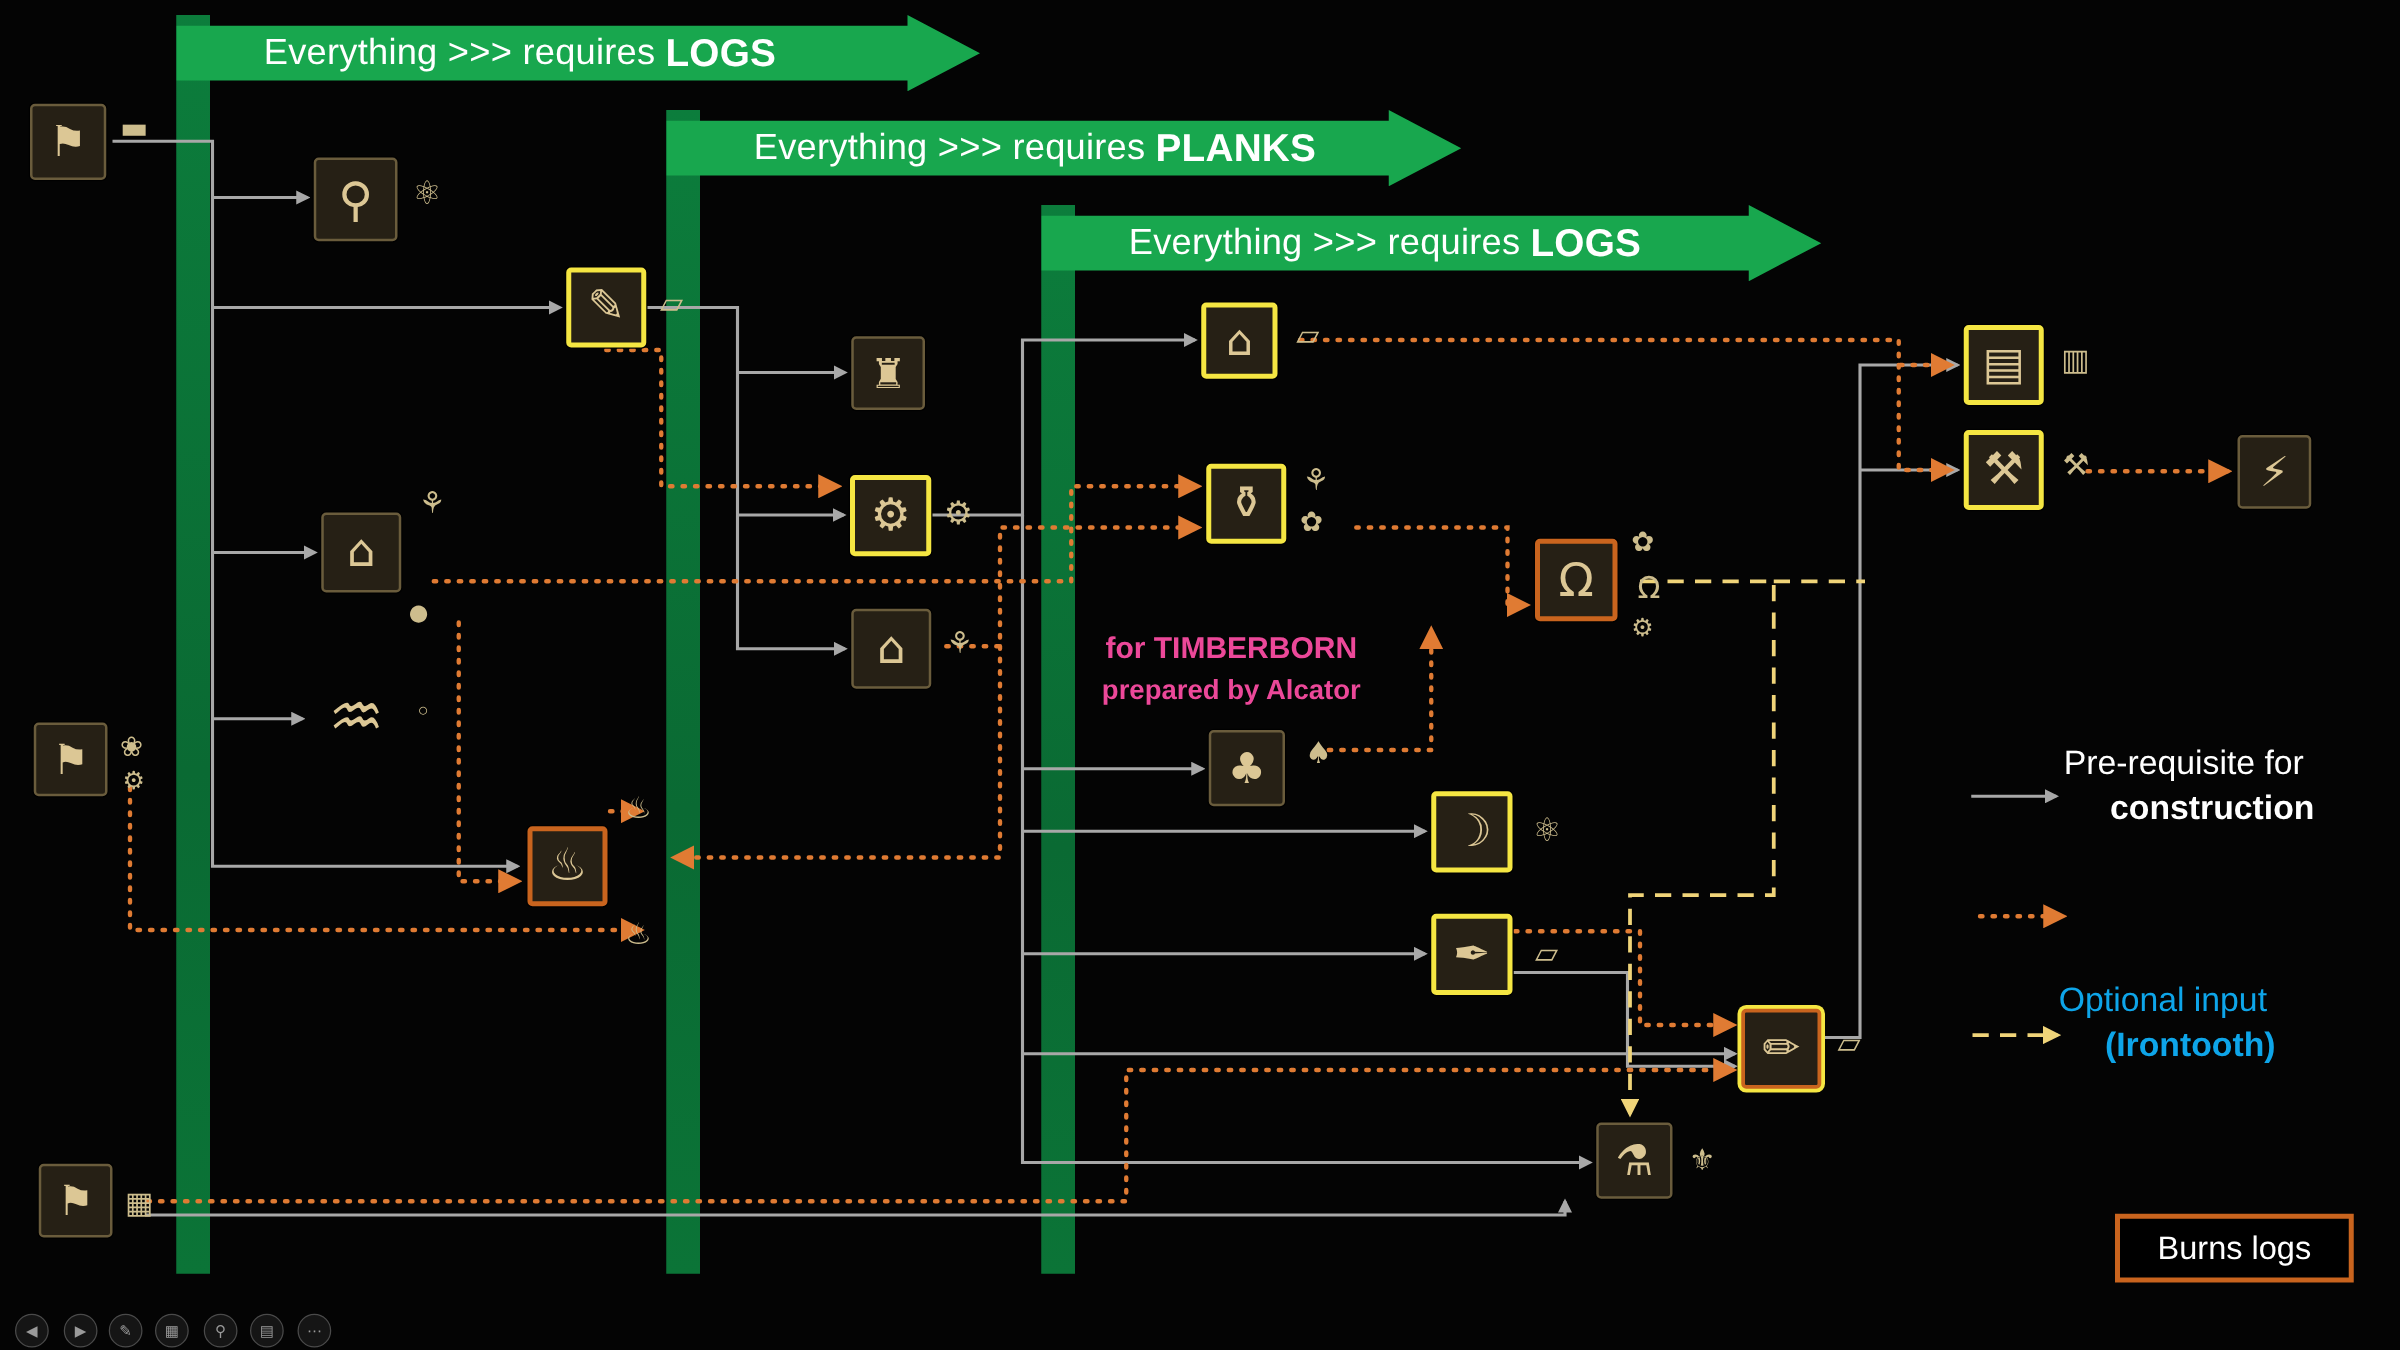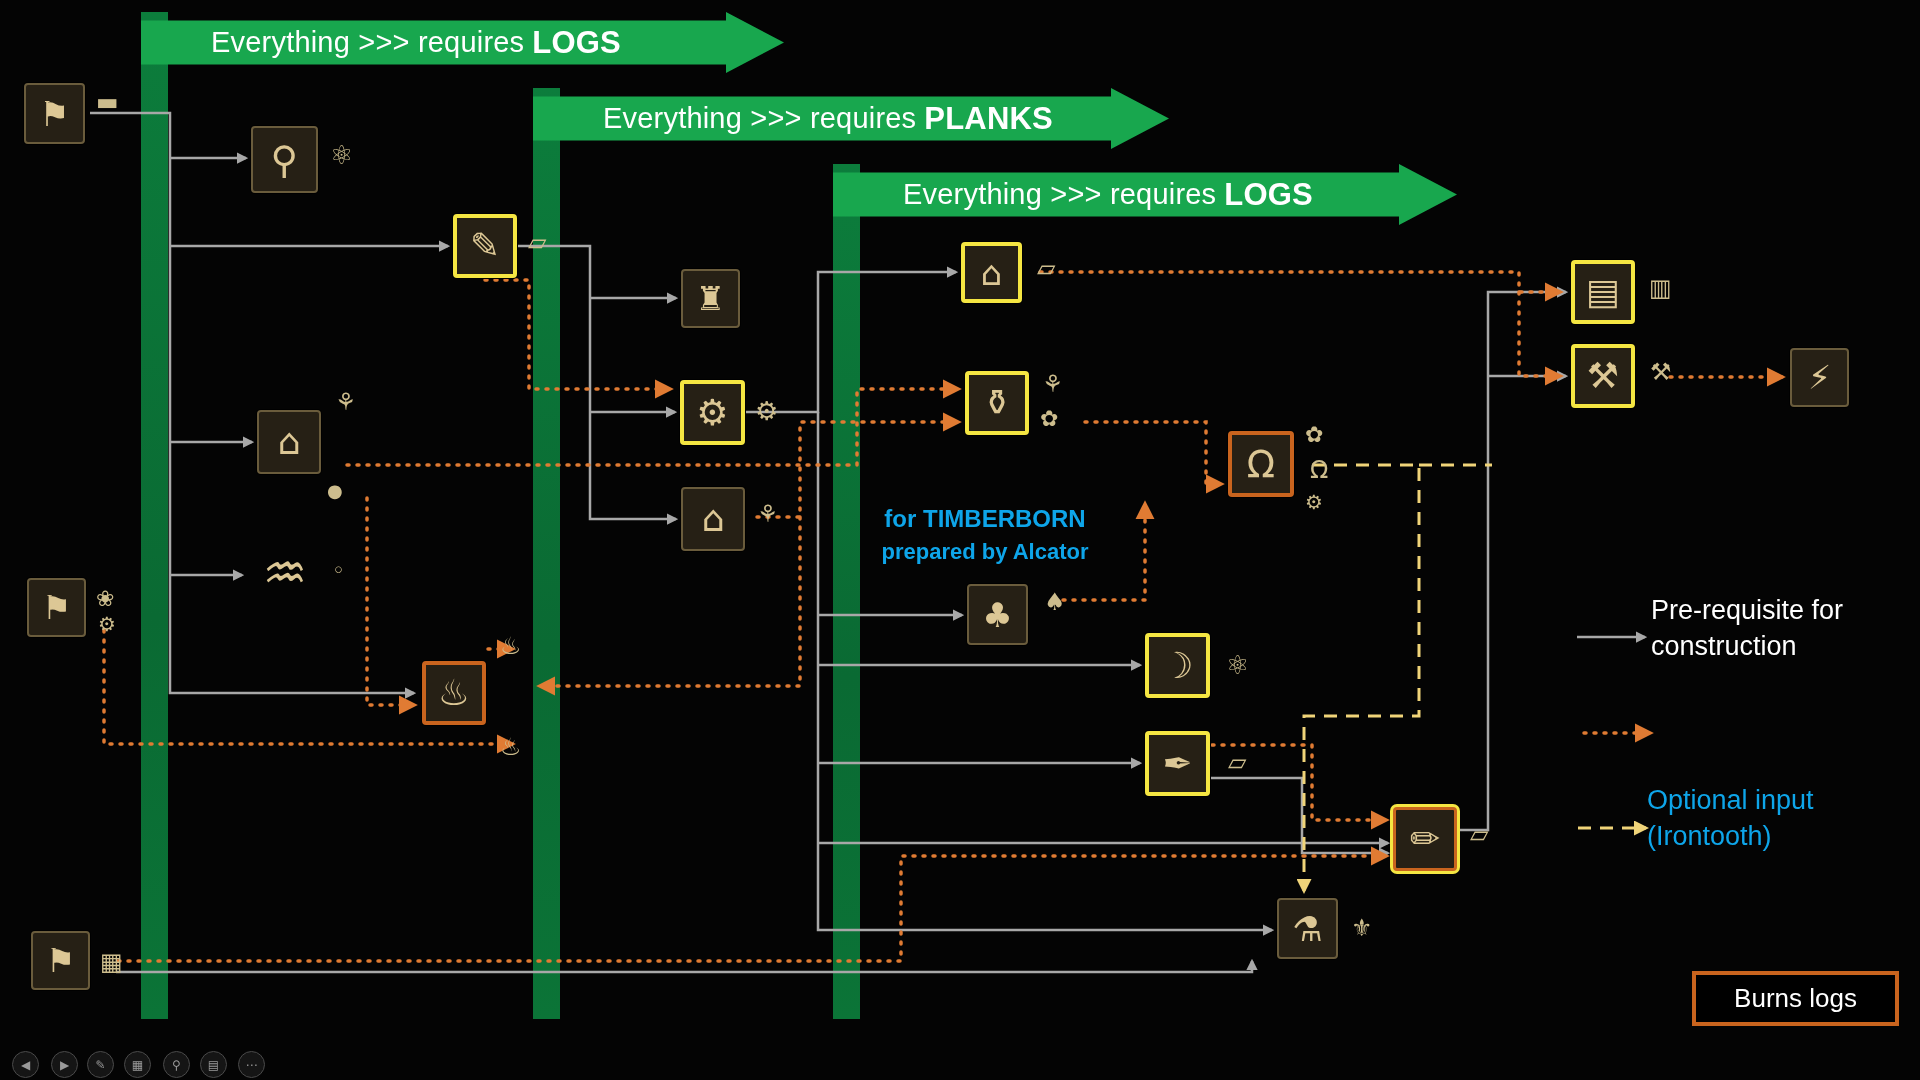--- a/index.html
+++ b/index.html
@@ -24,25 +24,25 @@
   .node{position:absolute;z-index:6;background:var(--node_bg);border:2px solid #6a5c3c;
         border-radius:4px;display:flex;align-items:center;justify-content:center;
         box-shadow:0 0 0 1px #000;box-sizing:border-box;}
   .node .glyph{color:var(--glyph);font-family:"DejaVu Sans",sans-serif;line-height:1;}
   .node.power{border:4px solid var(--power);}
   .node.burns{border:4px solid var(--burns);}
   .node.power-burns{border:3px solid var(--burns);box-shadow:0 0 0 3px var(--power);}
   .node.plain{background:transparent;border:none;box-shadow:none;}
   .side{position:absolute;z-index:6;color:#cdbd8d;font-family:"DejaVu Sans",sans-serif;line-height:1;}
   
-  .note{position:absolute;z-index:7;color:#0ea5e9;text-align:center;font-weight:bold;}
+  .note{position:absolute;z-index:7;color:#ec4899;text-align:center;font-weight:bold;}
   .note .l1{font-size:24px;margin-bottom:6px;}
   .note .l2{font-size:22px;}
   .legend-text{position:absolute;z-index:7;font-size:27px;line-height:36px;}
-  .legend-text .b{font-weight:normal;}
+  .legend-text .b{font-weight:bold;margin-left:37px;}
   .tag{position:absolute;z-index:7;background:#000;color:#fff;font-size:26px;
        display:flex;align-items:center;justify-content:center;box-sizing:border-box;}
   .tag.power-tag{border:4px solid var(--power);}
   .tag.burns-tag{border:4px solid var(--burns);}
   
   .ctrl{position:absolute;top:1051px;width:27px;height:27px;border-radius:50%;
         background:#151515;border:1px solid #4a4a4a;color:#9a9a9a;font-size:12px;
         display:flex;align-items:center;justify-content:center;z-index:8;cursor:pointer;
         font-family:"DejaVu Sans",sans-serif;padding:0;}
 </style>
@@ -220,21 +220,21 @@
   </div>
 
   <div class="legend-text" style="left:1651px;top:592px;color:#ffffff">
     <div>Pre-requisite for</div>
     <div class="b">construction</div>
   </div>
   <div class="legend-text" style="left:1647px;top:782px;color:#0ea5e9">
     <div>Optional input</div>
     <div class="b">(Irontooth)</div>
   </div>
-  <div class="tag burns-tag" style="left:1692px;top:971px;width:207px;height:55px">Burns logs</div>
+  <div class="tag burns-tag" style="left:1692px;top:971px;width:191px;height:55px">Burns logs</div>
 
   <div id="controls-layer">
       <button class="ctrl" style="left: 12px;">◀</button>
       <button class="ctrl" style="left: 51px;">▶</button>
       <button class="ctrl" style="left: 87px;">✎</button>
       <button class="ctrl" style="left: 124px;">▦</button>
       <button class="ctrl" style="left: 163px;">⚲</button>
       <button class="ctrl" style="left: 200px;">▤</button>
       <button class="ctrl" style="left: 238px;">⋯</button>
     </div>

